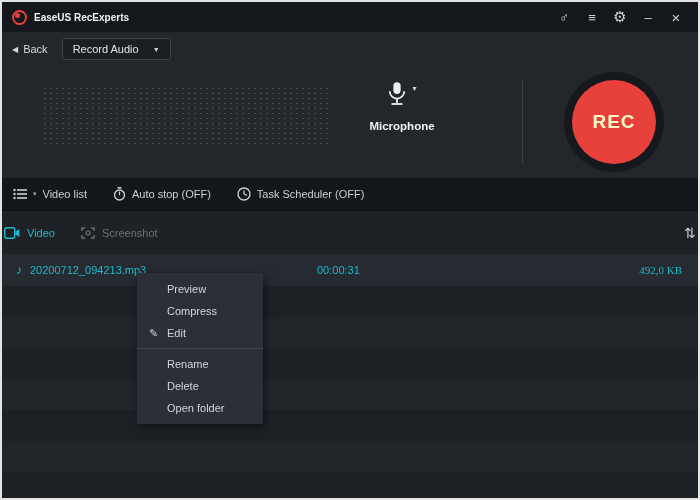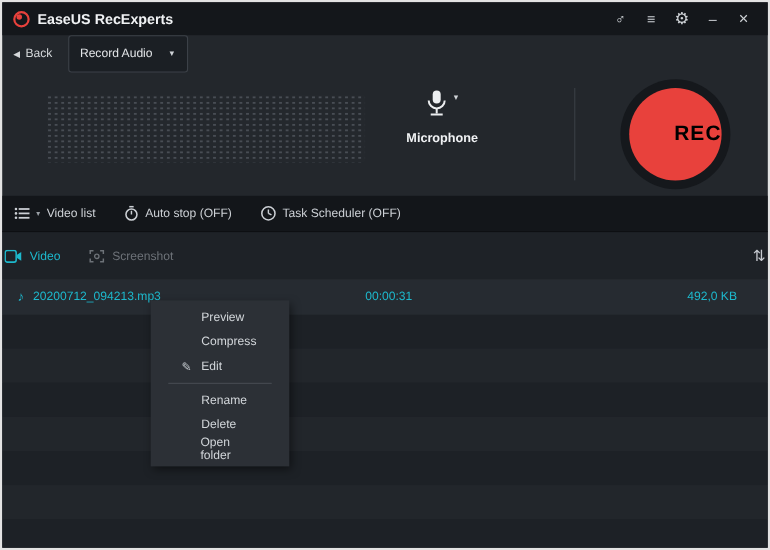--- a/index.html
+++ b/index.html
@@ -8,77 +8,77 @@
     position:relative; width:700px; height:500px; overflow:hidden;
     background:#23272c; border:2px solid #e3e3e3; color:#e6e8ea;
     font-size:11px;
   }
 
   
   .titlebar { height:30px; background:#14171b; display:flex; align-items:center; justify-content:space-between; padding:0 10px; }
   .tb-left { display:flex; align-items:center; gap:7px; }
   .logo { width:15px; height:15px; border:2.5px solid #e8413c; border-radius:50%; position:relative; display:inline-block; }
   .logo::after { content:""; position:absolute; width:5px; height:5px; background:#e8413c; border-radius:50%; top:1px; left:1px; }
-  .tb-title { font-weight:bold; font-size:13px; color:#f0f2f4; }
+  .tb-title { font-weight:bold; font-size:10px; color:#f0f2f4; }
   .tb-right { display:flex; align-items:center; gap:4px; }
   .tb-icon { width:24px; height:22px; display:flex; align-items:center; justify-content:center; color:#cfd3d7; font-size:13px; cursor:pointer; }
   .tb-icon.gear { font-size:15px; }
   .tb-icon.close { font-size:15px; }
 
   
   .navrow { height:34px; display:flex; align-items:center; padding:0 10px; gap:14px; }
   .back { display:flex; align-items:center; gap:5px; color:#d4d7da; cursor:pointer; }
   .back .arr { font-size:8px; }
   .mode-select { background:#1b1f24; border:1px solid #3c4148; color:#e3e5e8; border-radius:3px;
-    height:22px; padding:16px 10px; display:flex; align-items:center; gap:14px; font-size:11px; cursor:pointer; }
+    height:22px; padding:4px 10px; display:flex; align-items:center; gap:14px; font-size:11px; cursor:pointer; }
   .mode-select .arr { font-size:7px; color:#cfd3d7; }
 
   
   .recorder { position:relative; height:112px; }
   .viz { position:absolute; left:40px; top:20px; width:290px; height:62px;
     background-color:#24282d;
     background-image:radial-gradient(#484d54 1.1px, transparent 1.2px);
     background-size:6px 5px; border-radius:2px; }
   .mic-block { position:absolute; left:355px; top:14px; width:90px; text-align:center; cursor:pointer; }
   .mic-row { display:flex; align-items:flex-start; justify-content:center; gap:5px; height:34px; }
   .mic-drop { color:#cfd3d7; font-size:8px; margin-top:4px; }
   .mic-label { color:#f0f2f4; font-weight:bold; margin-top:6px; font-size:11.5px; }
   .vdivider { position:absolute; left:520px; top:14px; width:1px; height:84px; background:#3a3f45; }
   .rec-wrap { position:absolute; left:562px; top:6px; width:100px; height:100px; border-radius:50%;
     background:#15181c; display:flex; align-items:center; justify-content:center; cursor:pointer; }
   .rec-btn { width:84px; height:84px; border-radius:50%; background:#e8413c;
-    display:flex; align-items:center; justify-content:flex-end;
-    color:#000000; font-weight:bold; font-size:19px; letter-spacing:1px; }
+    display:flex; align-items:center; justify-content:center;
+    color:#fef9c3; font-weight:bold; font-size:19px; letter-spacing:1px; }
 
   
   .toolbar { height:32px; background:#13161a; display:flex; align-items:center; padding:0 11px; gap:26px; }
   .tool-item { display:flex; align-items:center; gap:6px; color:#ccd0d5; cursor:pointer; }
   .tool-item svg { display:block; }
   .tool-drop { font-size:7px; color:#9aa0a6; }
 
   
   .tabrow { height:44px; display:flex; align-items:center; padding:0 2px; gap:26px; background:#1e2227; border-top:1px solid #0d0f12; }
   .tab { display:flex; align-items:center; gap:7px; cursor:pointer; }
   .tab.active { color:#1db9cd; }
   .tab.inactive { color:#6d7278; }
   .sort { margin-left:auto; color:#c6cad0; font-size:14px; cursor:pointer; }
 
   
   .filerow { position:relative; height:32px; background:#262b31; display:flex; align-items:center; padding:0 14px; color:#1db9cd; cursor:pointer; }
   .f-note { font-size:12px; margin-right:8px; }
   .f-name { }
-  .f-dur { position:absolute; left:330px; }
-  .f-size { position:absolute; right:28px; }
+  .f-dur { position:absolute; left:315px; }
+  .f-size { position:absolute; right:16px;font-family:Liberation Serif, serif; }
   .emptyrow { height:31px; }
   .emptyrow.a { background:#1d2126; }
   .emptyrow.b { background:#22262b; }
 
   
   .ctxmenu { position:absolute; left:135px; top:271px; width:126px; background:#2c3036;
-    box-shadow:2px 3px 8px rgba(0,0,0,.5); padding:5px 16px; z-index:10; }
+    box-shadow:2px 3px 8px rgba(0,0,0,.5); padding:5px 0; z-index:10; }
   .mi { position:relative; height:22px; display:flex; align-items:center; padding:0 10px 0 12px; color:#d2d6da; cursor:pointer; }
   .mi .ico { width:18px; display:inline-flex; align-items:center; color:#c4c9ce; font-size:11px; }
   .mi .sub { position:absolute; right:9px; color:#aeb3b9; font-size:12px; }
   .mdiv { height:1px; background:#464b52; margin:4px 0; }
 </style>
 </head>
 <body>
 
 <div class="window">
 

